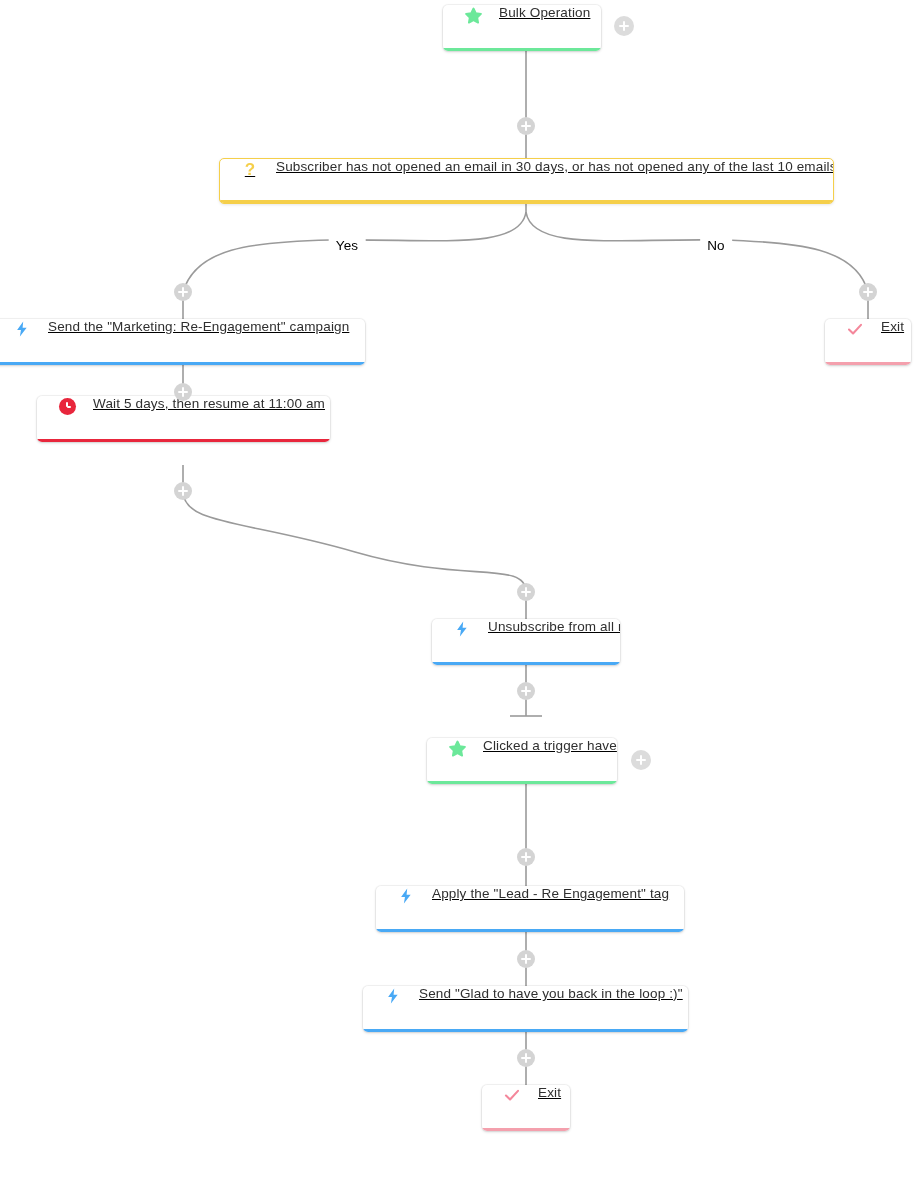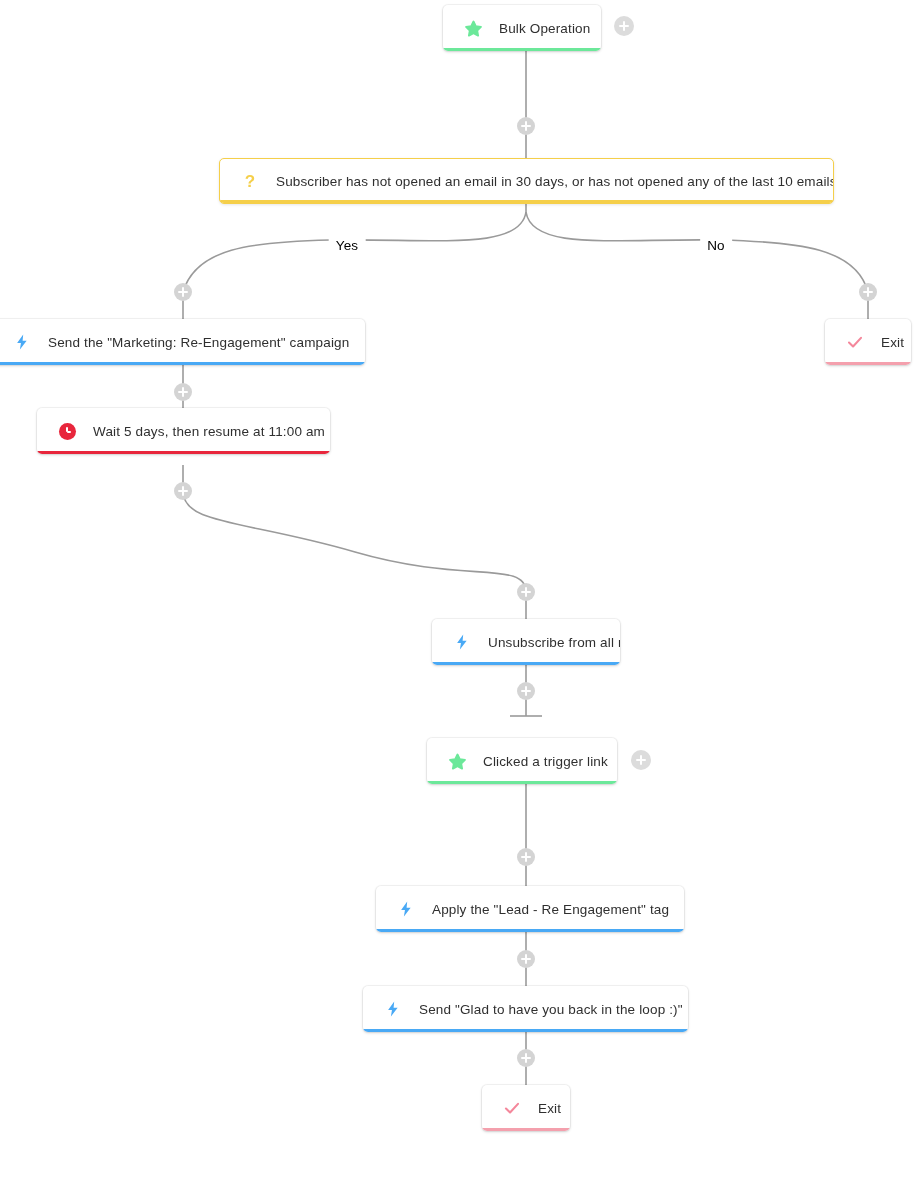--- a/index.html
+++ b/index.html
@@ -80,24 +80,24 @@
 
   
   .node {
     position: absolute;
     box-sizing: border-box;
     height: 46px;
     background: #ffffff;
     border-radius: 5px;
     box-shadow: 0 1px 3px rgba(0,0,0,.16), 0 0 0 1px rgba(0,0,0,.045);
     display: flex;
-    align-items: center;
     padding: 0 20px;
     cursor: pointer;
     overflow: hidden;
+    text-decoration: underline;
   }
   .node::after {
     content: "";
     position: absolute;
     left: 0; right: 0; bottom: 0;
     height: 3px;
     background: var(--accent);
   }
   .node .icon {
     flex: 0 0 auto;
@@ -220,21 +220,21 @@
 
   <div class="node exit" style="left:825px; top:319px; width:86px;">
     <span class="icon">
       <svg class="glyph-check" width="18" height="18" viewBox="0 0 24 24">
         <path fill="none" stroke="#f4879b" stroke-width="2.8" stroke-linecap="round" stroke-linejoin="round" d="M4 12.8 L9.4 18 L20 6.5"></path>
       </svg>
     </span>
     <span class="label">Exit</span>
   </div>
 
-  <div class="node wait" style="left:37px; top:408px; width:293px;">
+  <div class="node wait" style="left:37px; top:396px; width:293px;">
     <span class="icon">
       <span class="clock"></span>
     </span>
     <span class="label">Wait 5 days, then resume at 11:00 am</span>
   </div>
 
   <div class="node action" style="left:432px; top:619px; width:188px;">
     <span class="icon">
       <svg class="glyph-bolt" width="18" height="18" viewBox="0 0 24 24">
         <path fill="#49a9f5" d="M13.6 2 L5.5 13.4 L10.6 13.4 L9.2 22 L18.2 10.2 L12.8 10.2 Z"></path>
@@ -242,21 +242,21 @@
     </span>
     <span class="label">Unsubscribe from all mailings</span>
   </div>
 
   <div class="node trigger" style="left:427px; top:738px; width:190px;">
     <span class="icon">
       <svg class="glyph-star" width="19" height="19" viewBox="0 0 24 24">
         <path fill="#6ce89a" stroke="#6ce89a" stroke-width="2.4" stroke-linejoin="round" d="M12 3.2 L14.9 9.1 L21.4 10.0 L16.7 14.6 L17.8 21.0 L12 18.0 L6.2 21.0 L7.3 14.6 L2.6 10.0 L9.1 9.1 Z"></path>
       </svg>
     </span>
-    <span class="label">Clicked a trigger link</span>
+    <span class="label">Clicked a trigger have</span>
   </div>
 
   <div class="node action" style="left:376px; top:886px; width:308px;">
     <span class="icon">
       <svg class="glyph-bolt" width="18" height="18" viewBox="0 0 24 24">
         <path fill="#49a9f5" d="M13.6 2 L5.5 13.4 L10.6 13.4 L9.2 22 L18.2 10.2 L12.8 10.2 Z"></path>
       </svg>
     </span>
     <span class="label">Apply the "Lead - Re Engagement" tag</span>
   </div>

